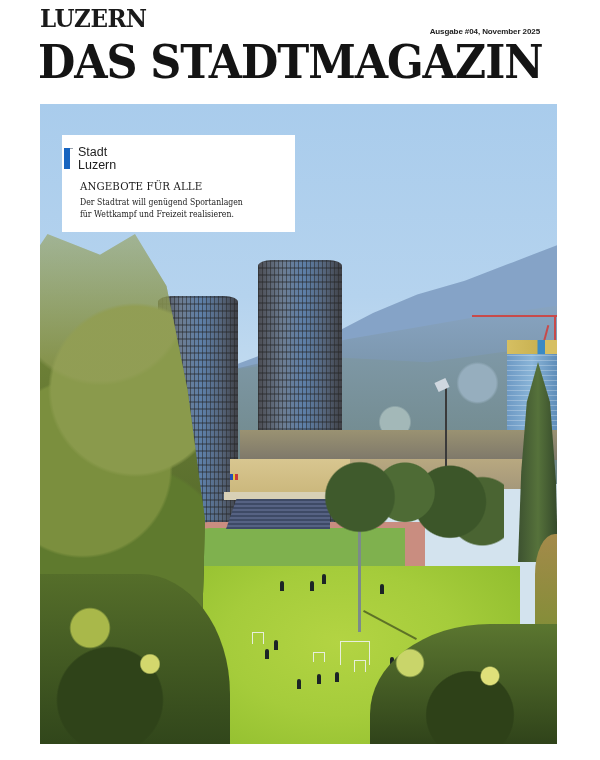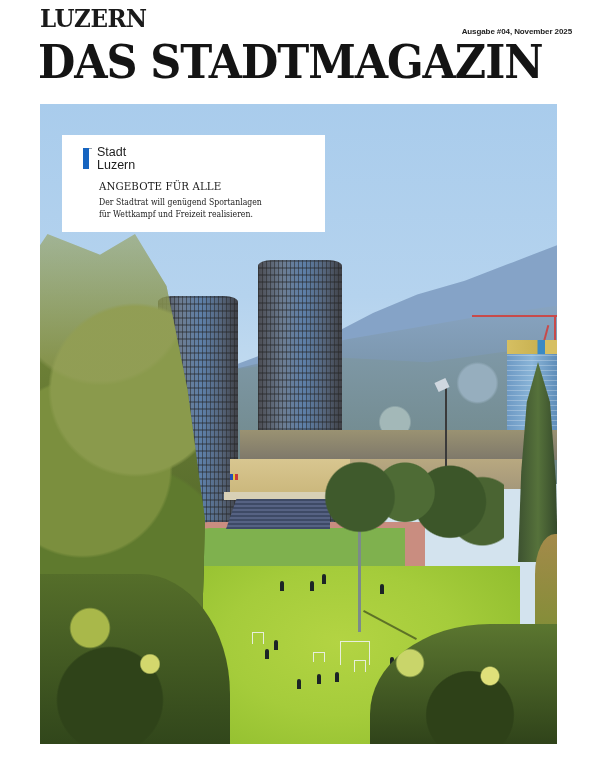--- a/index.html
+++ b/index.html
@@ -6,21 +6,21 @@
     html, body { width: 600px; height: 760px; background: #ffffff; overflow: hidden; }
     body { position: relative; font-family: "DejaVu Serif", serif; color: #161616; }
 
     .masthead-kicker {
       position: absolute; left: 40px; top: 4px;
       font-family: "DejaVu Serif", serif; font-weight: bold;
       font-size: 25px; letter-spacing: -0.5px; color: #1a1a1a;
       transform: scaleX(0.92); transform-origin: left top;
     }
     .issue-line {
-      position: absolute; right: 28px; top: 27px;
+      position: absolute; right: 60px; top: 27px;
       font-family: "Liberation Sans", sans-serif; font-weight: bold;
       font-size: 8px; color: #222; letter-spacing: -0.1px; text-align: right;
     }
     .masthead-title {
       position: absolute; left: 38px; top: 36px;
       font-family: "DejaVu Serif", serif; font-weight: bold;
       font-size: 47px; line-height: 52px; color: #141414;
       letter-spacing: -1.2px; white-space: nowrap;
       transform: scaleX(0.915); transform-origin: left top;
     }
@@ -169,22 +169,22 @@
       border-top-left-radius: 120px 90px;
     }
     .tree-right-edge {
       left: 495px; top: 430px; width: 30px; height: 220px;
       background: linear-gradient(180deg, #a48a4a, #7e8e35, #4e6426);
       border-top-left-radius: 20px 40px;
     }
 
     
     .info-card {
-      position: absolute; left: 62px; top: 135px; width: 263px; height: 97px;
-      background: #ffffff; padding: 11px 14px 0 21px;
+      position: absolute; left: 62px; top: 135px; width: 233px; height: 97px;
+      background: #ffffff; padding: 11px 14px 0 2px;
     }
     .logo-row { display: flex; align-items: flex-start; gap: 8px; height: 31px; }
     .logo-bar { position: relative; width: 6px; height: 21px; background: #1664c0; margin-top: 2px; }
     .logo-bar::after { content: ""; position: absolute; left: 6px; top: 0; width: 3px; height: 1px; background: #9aa3ad; }
     .logo-text {
       font-family: "Liberation Sans", sans-serif; font-size: 12.5px;
       line-height: 12.5px; color: #1d1d1d; font-weight: normal;
     }
     .logo-text span { display: block; }
     .card-headline {

